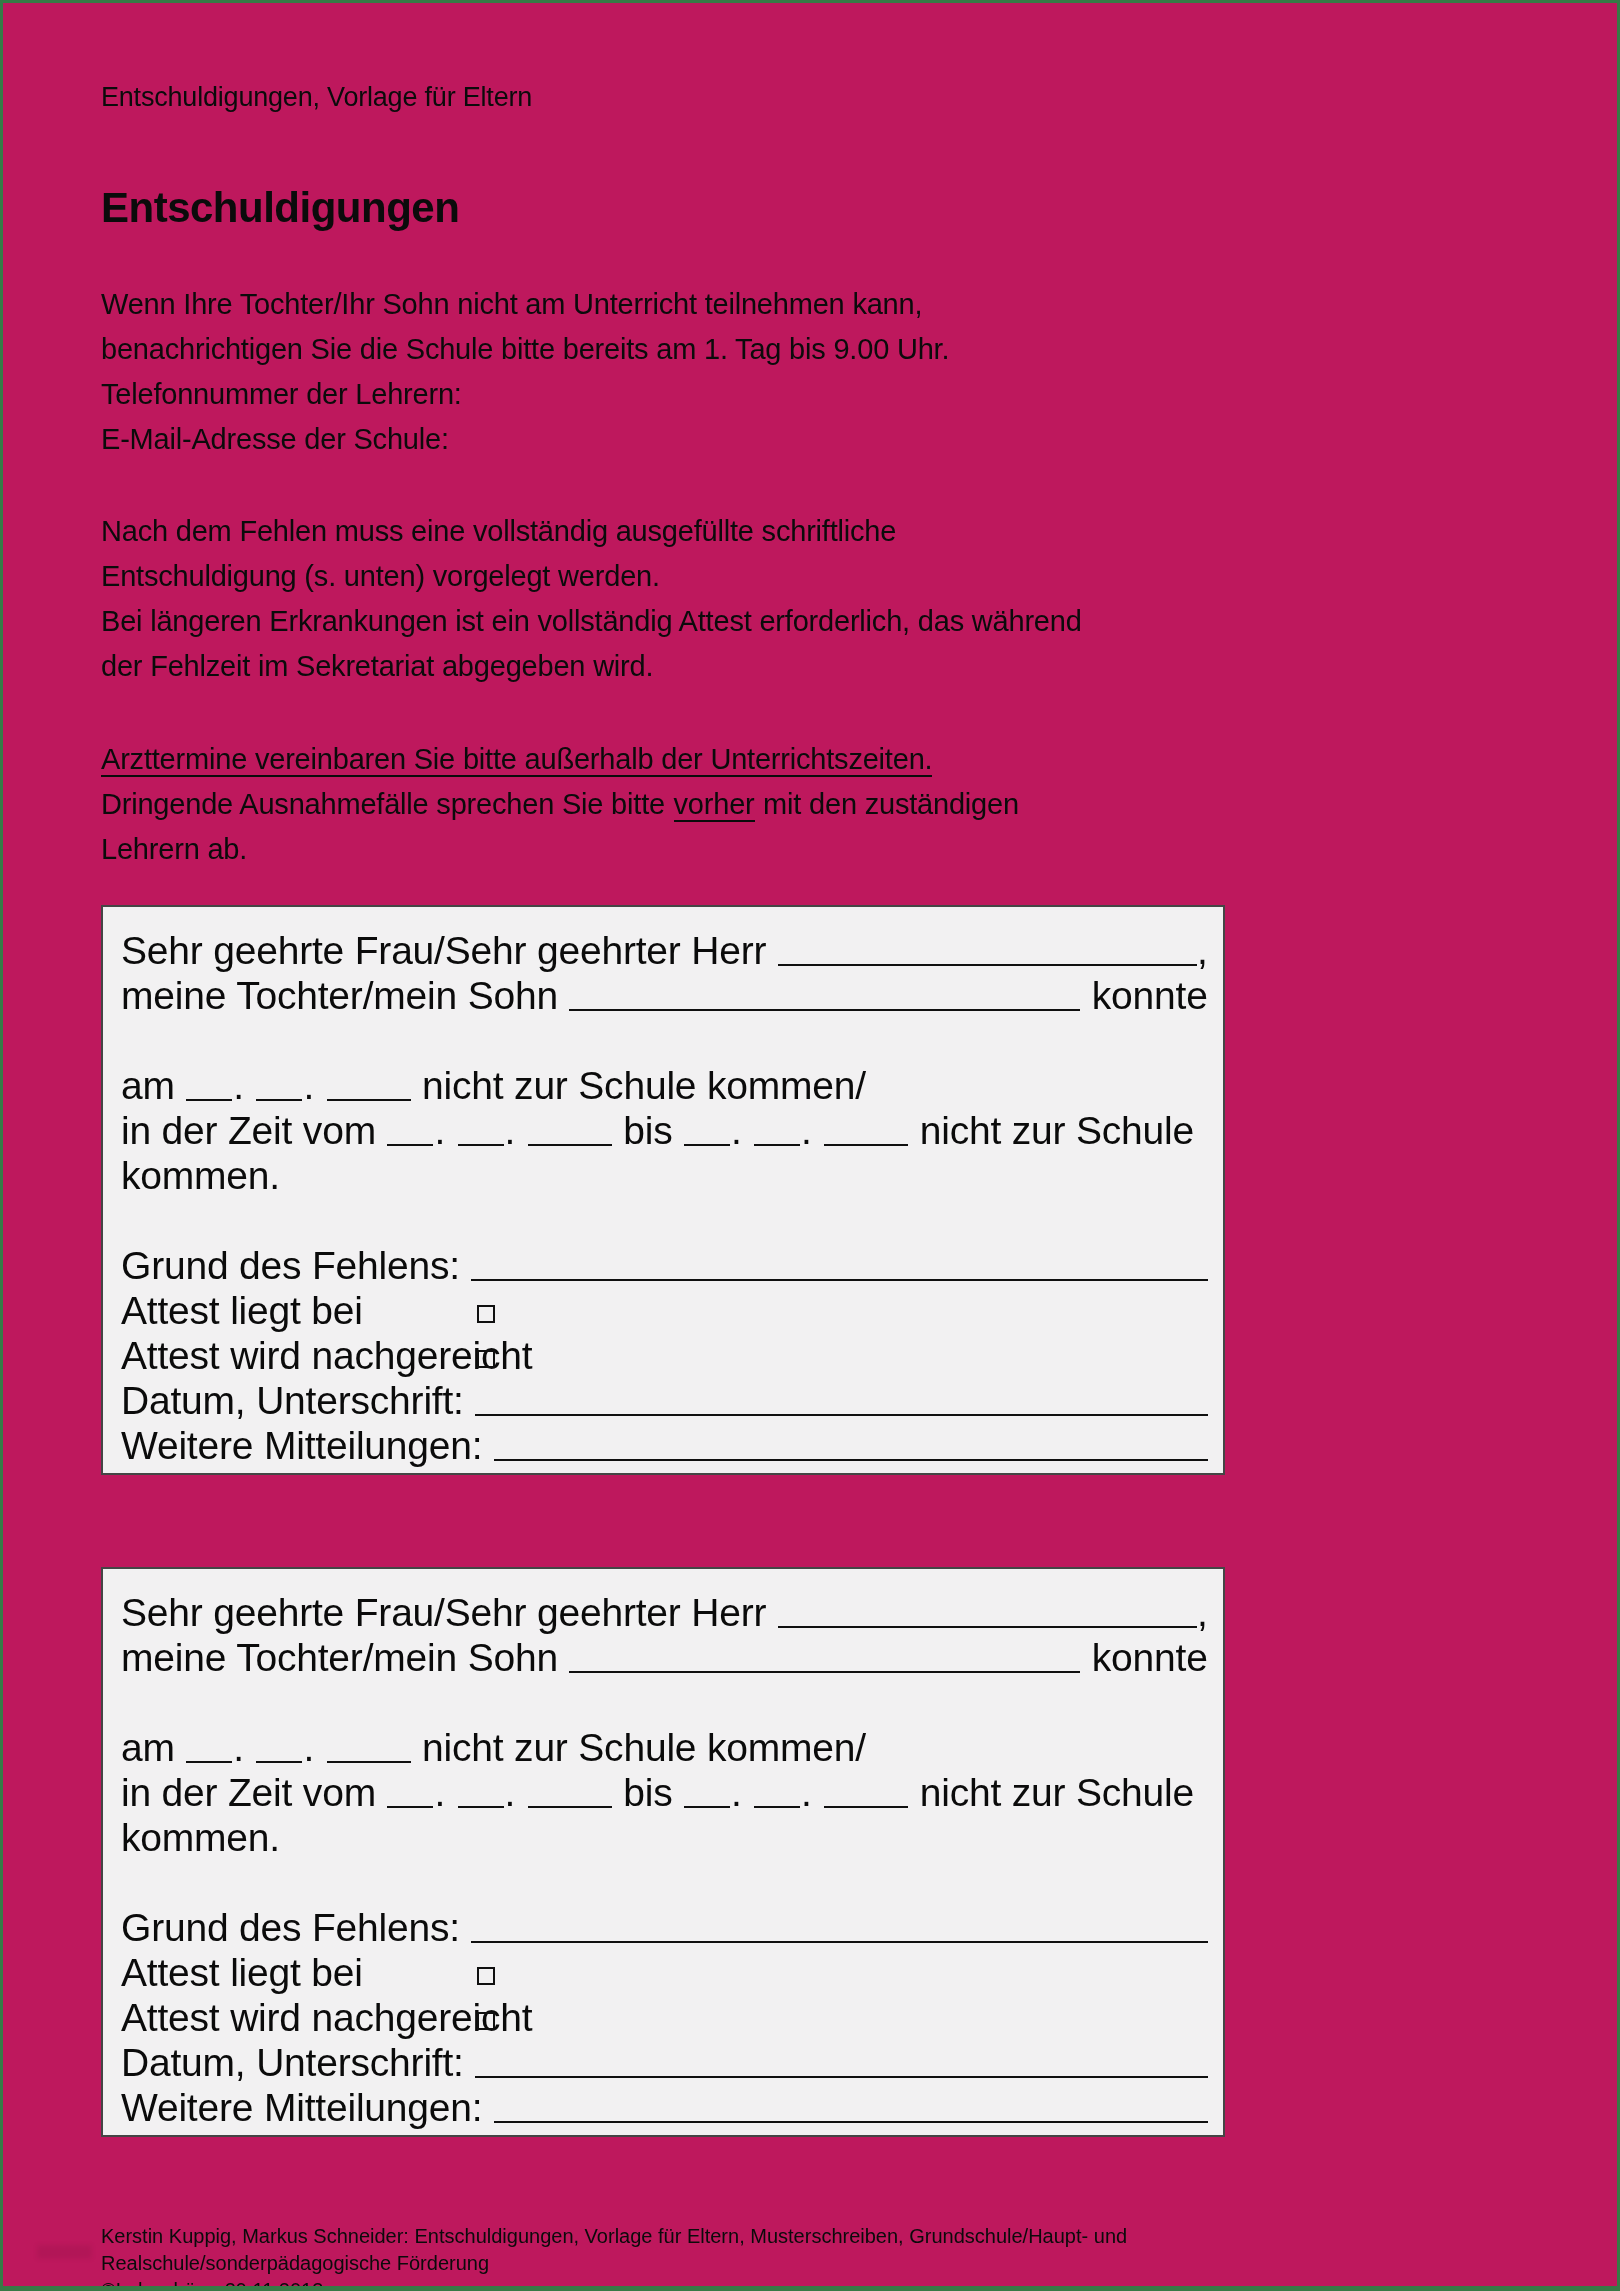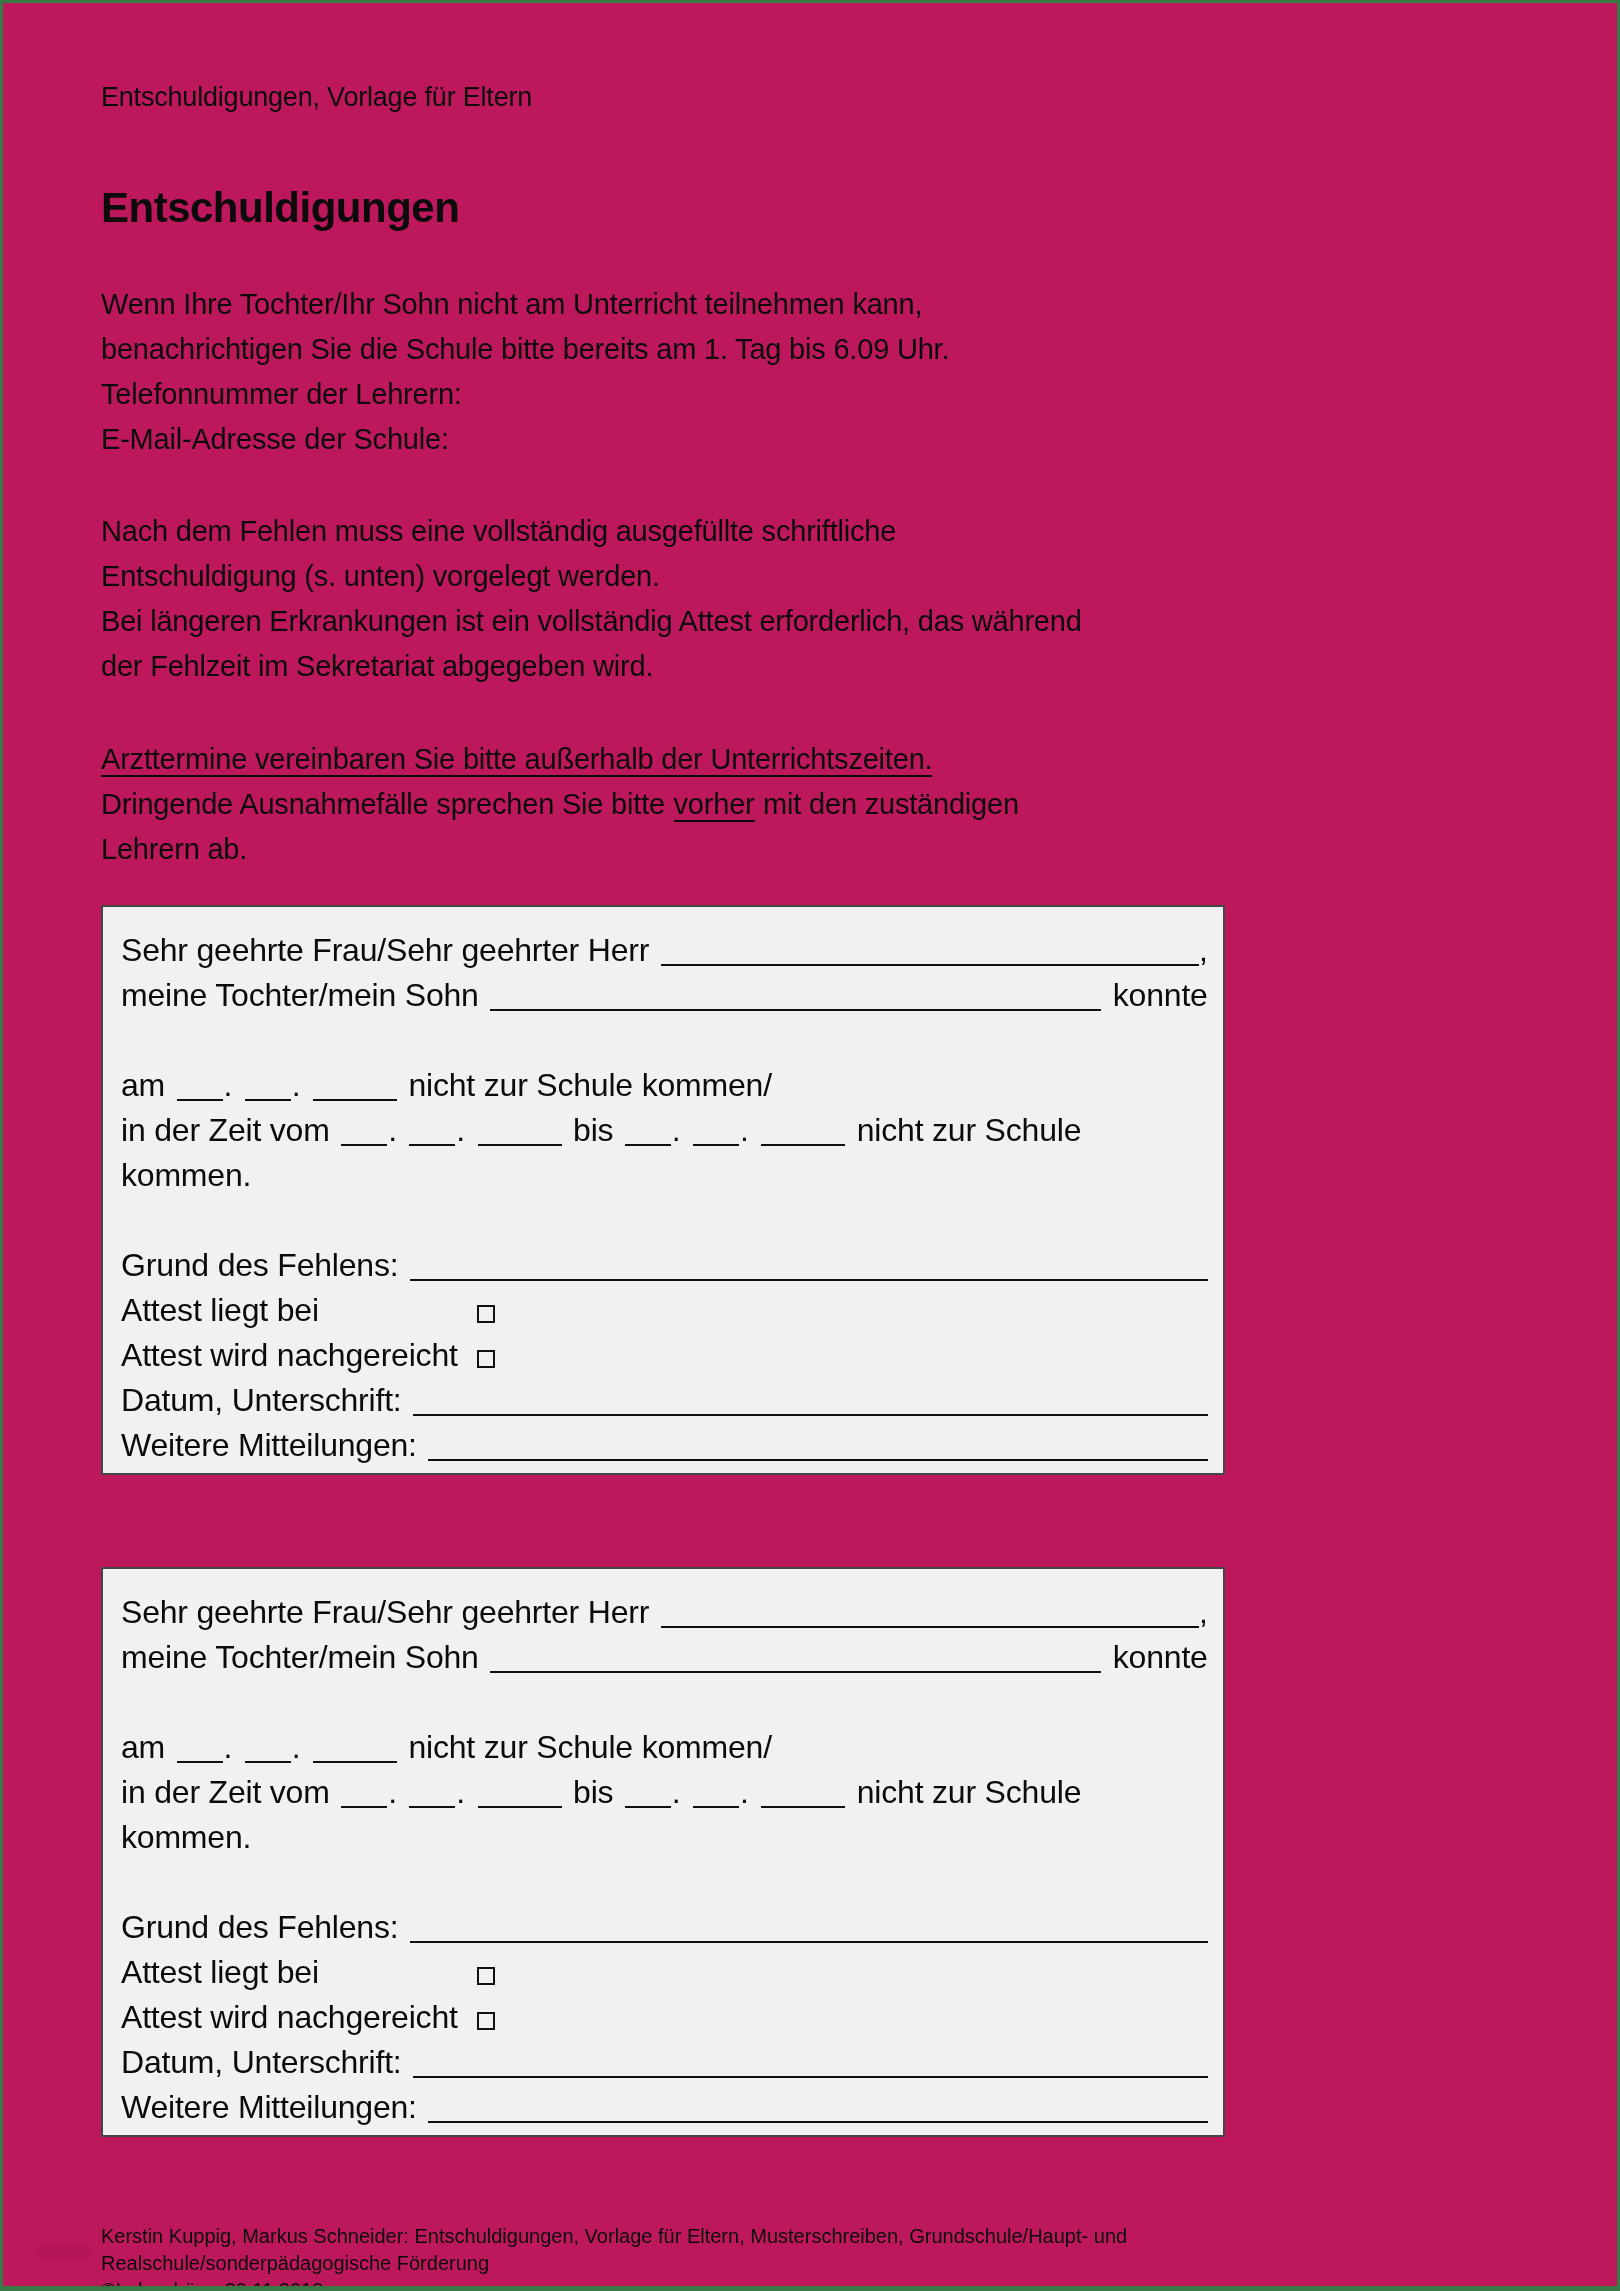--- a/index.html
+++ b/index.html
@@ -24,21 +24,21 @@
   .pline{white-space:nowrap;}
   .ul{border-bottom:2.9px solid #0b0b0b;}
   .gap-l{margin-left:8.6px;}
   
   .fbox{
     box-sizing:border-box;
     width:1124px;height:570px;
     margin-top:32.5px;
     border:2.9px solid #454545;
     padding:21px 15.3px 0 18px;
-    font-size:32px;line-height:45px;
+    font-size:39px;line-height:45px;
     background:#f2f1f2;
   }
   .fbox.second{margin-top:92px;}
   .frow{display:flex;align-items:flex-end;height:45px;}
   .frow > span{line-height:45px;white-space:nowrap;}
   .bl{border-bottom:2.9px solid #101010;margin:0 0 6.7px 11.5px;}
   .bl.grow{flex:1 1 auto;}
   .bl.d{flex:0 0 46px;width:46px;}
   .bl.y{flex:0 0 84px;width:84px;}
   .dsep{margin:0 1px;}
@@ -65,21 +65,21 @@
 <body>
 
 <div class="page">
   <div class="content">
 
     <div class="subtitle">Entschuldigungen, Vorlage für Eltern</div>
     <div class="title">Entschuldigungen</div>
 
     <div class="para">
       <div class="pline">Wenn Ihre Tochter/Ihr Sohn nicht am Unterricht teilnehmen kann,</div>
-      <div class="pline">benachrichtigen Sie die Schule bitte bereits am 1. Tag bis 6.09 Uhr.</div>
+      <div class="pline">benachrichtigen Sie die Schule bitte bereits am 1. Tag bis 9.00 Uhr.</div>
       <div class="pline">Telefonnummer der Lehrern:</div>
       <div class="pline">E-Mail-Adresse der Schule:</div>
     </div>
 
     <div class="para p2">
       <div class="pline">Nach dem Fehlen muss eine vollständig ausgefüllte schriftliche</div>
       <div class="pline">Entschuldigung (s. unten) vorgelegt werden.</div>
       <div class="pline">Bei längeren Erkrankungen ist ein vollständig Attest erforderlich, das während</div>
       <div class="pline">der Fehlzeit im Sekretariat abgegeben wird.</div>
     </div>

